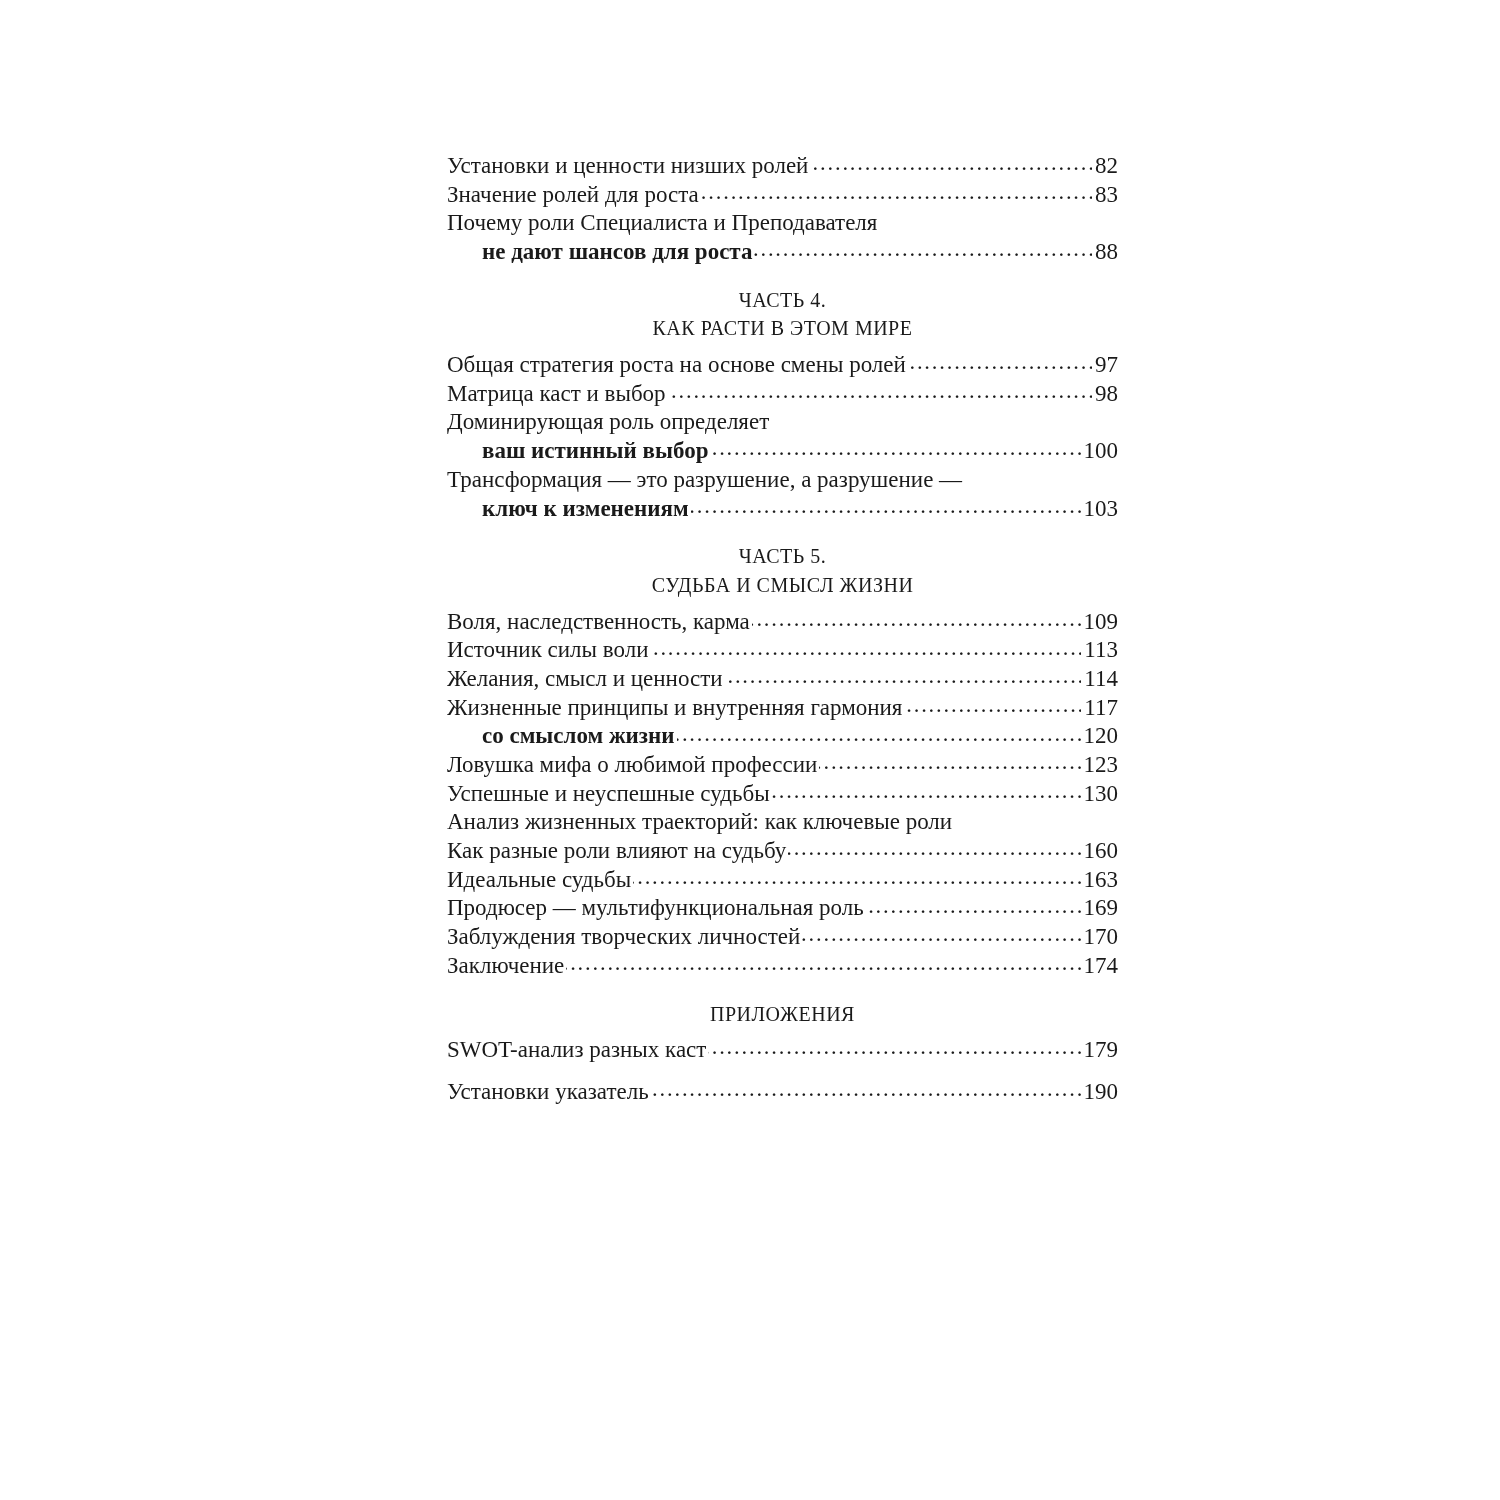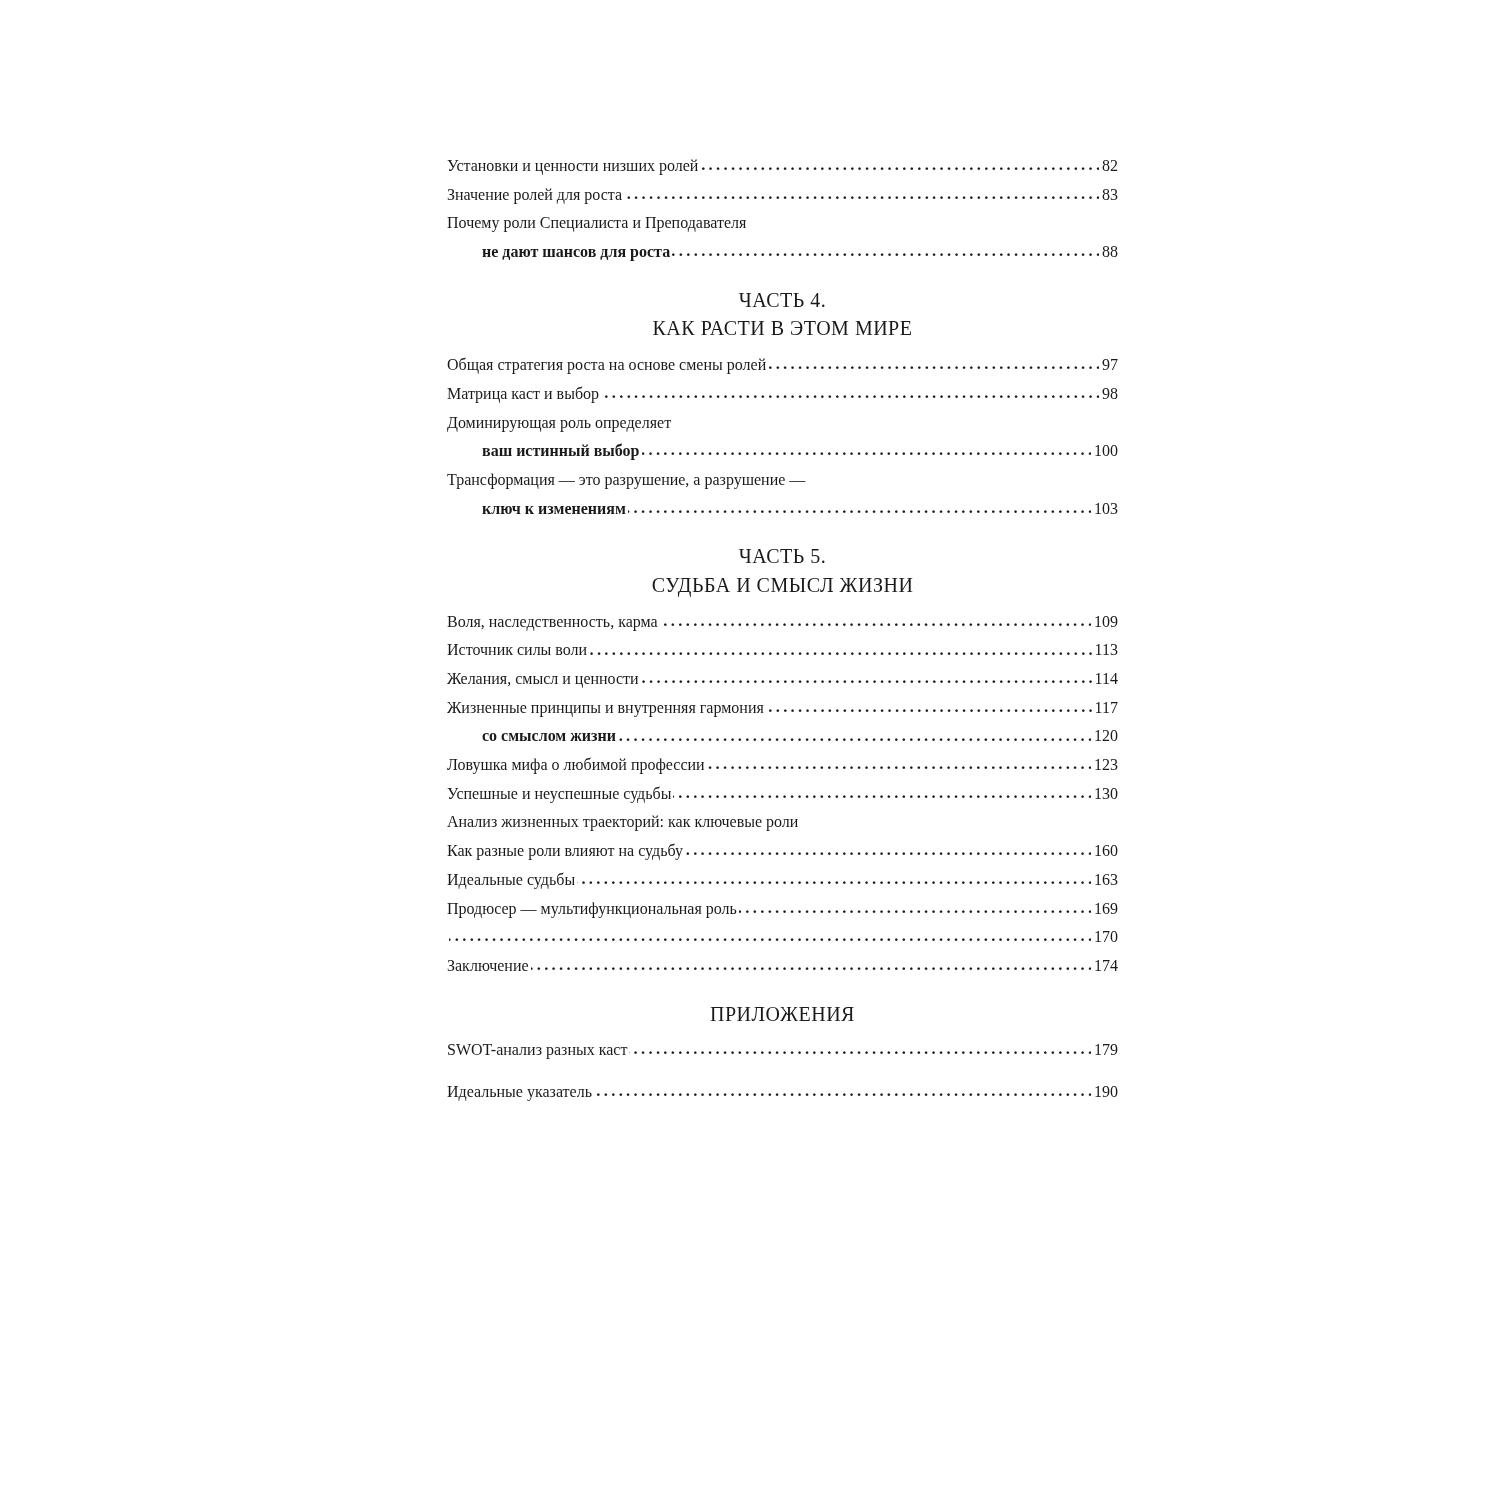--- a/index.html
+++ b/index.html
@@ -16,22 +16,22 @@
     color: #1a1a1a;
   }
   .page {
     position: absolute;
     left: 447px;
     top: 152px;
     width: 671px;
   }
   .row {
     display: flex;
-    align-items: flex-start;
-    font-size: 16px;
+    align-items: flex-end;
+    font-size: 23px;
     line-height: 28.7px;
     height: 28.7px;
     white-space: nowrap;
   }
   .row.indent .title { padding-left: 35px; font-weight: bold; }
   .title { flex: 0 0 auto; }
   .leader {
     flex: 1 1 auto;
     overflow: hidden;
     margin: 0 3px 0 2px;
@@ -185,20 +185,21 @@
       <span class="title">Идеальные судьбы</span>
       <span class="leader"></span>
       <span class="page-num">163</span>
     </div>
     <div class="row">
       <span class="title">Продюсер — мультифункциональная роль</span>
       <span class="leader"></span>
       <span class="page-num">169</span>
     </div>
     <div class="row">
+      <span class="title">Заблуждения творческих личностей</span>
       <span class="leader"></span>
       <span class="page-num">170</span>
     </div>
     <div class="row">
       <span class="title">Заключение</span>
       <span class="leader"></span>
       <span class="page-num">174</span>
     </div>
   </div>
 
@@ -207,19 +208,19 @@
   <div>
     <div class="heading">ПРИЛОЖЕНИЯ</div>
     <div class="section-gap-2"></div>
     <div class="row">
       <span class="title">SWOT-анализ разных каст</span>
       <span class="leader"></span>
       <span class="page-num">179</span>
     </div>
     <div class="gap-small"></div>
     <div class="row">
-      <span class="title">Идеальные указатель</span>
+      <span class="title">Установки указатель</span>
       <span class="leader"></span>
       <span class="page-num">190</span>
     </div>
   </div>
 
 </div>
 
 </body></html>

